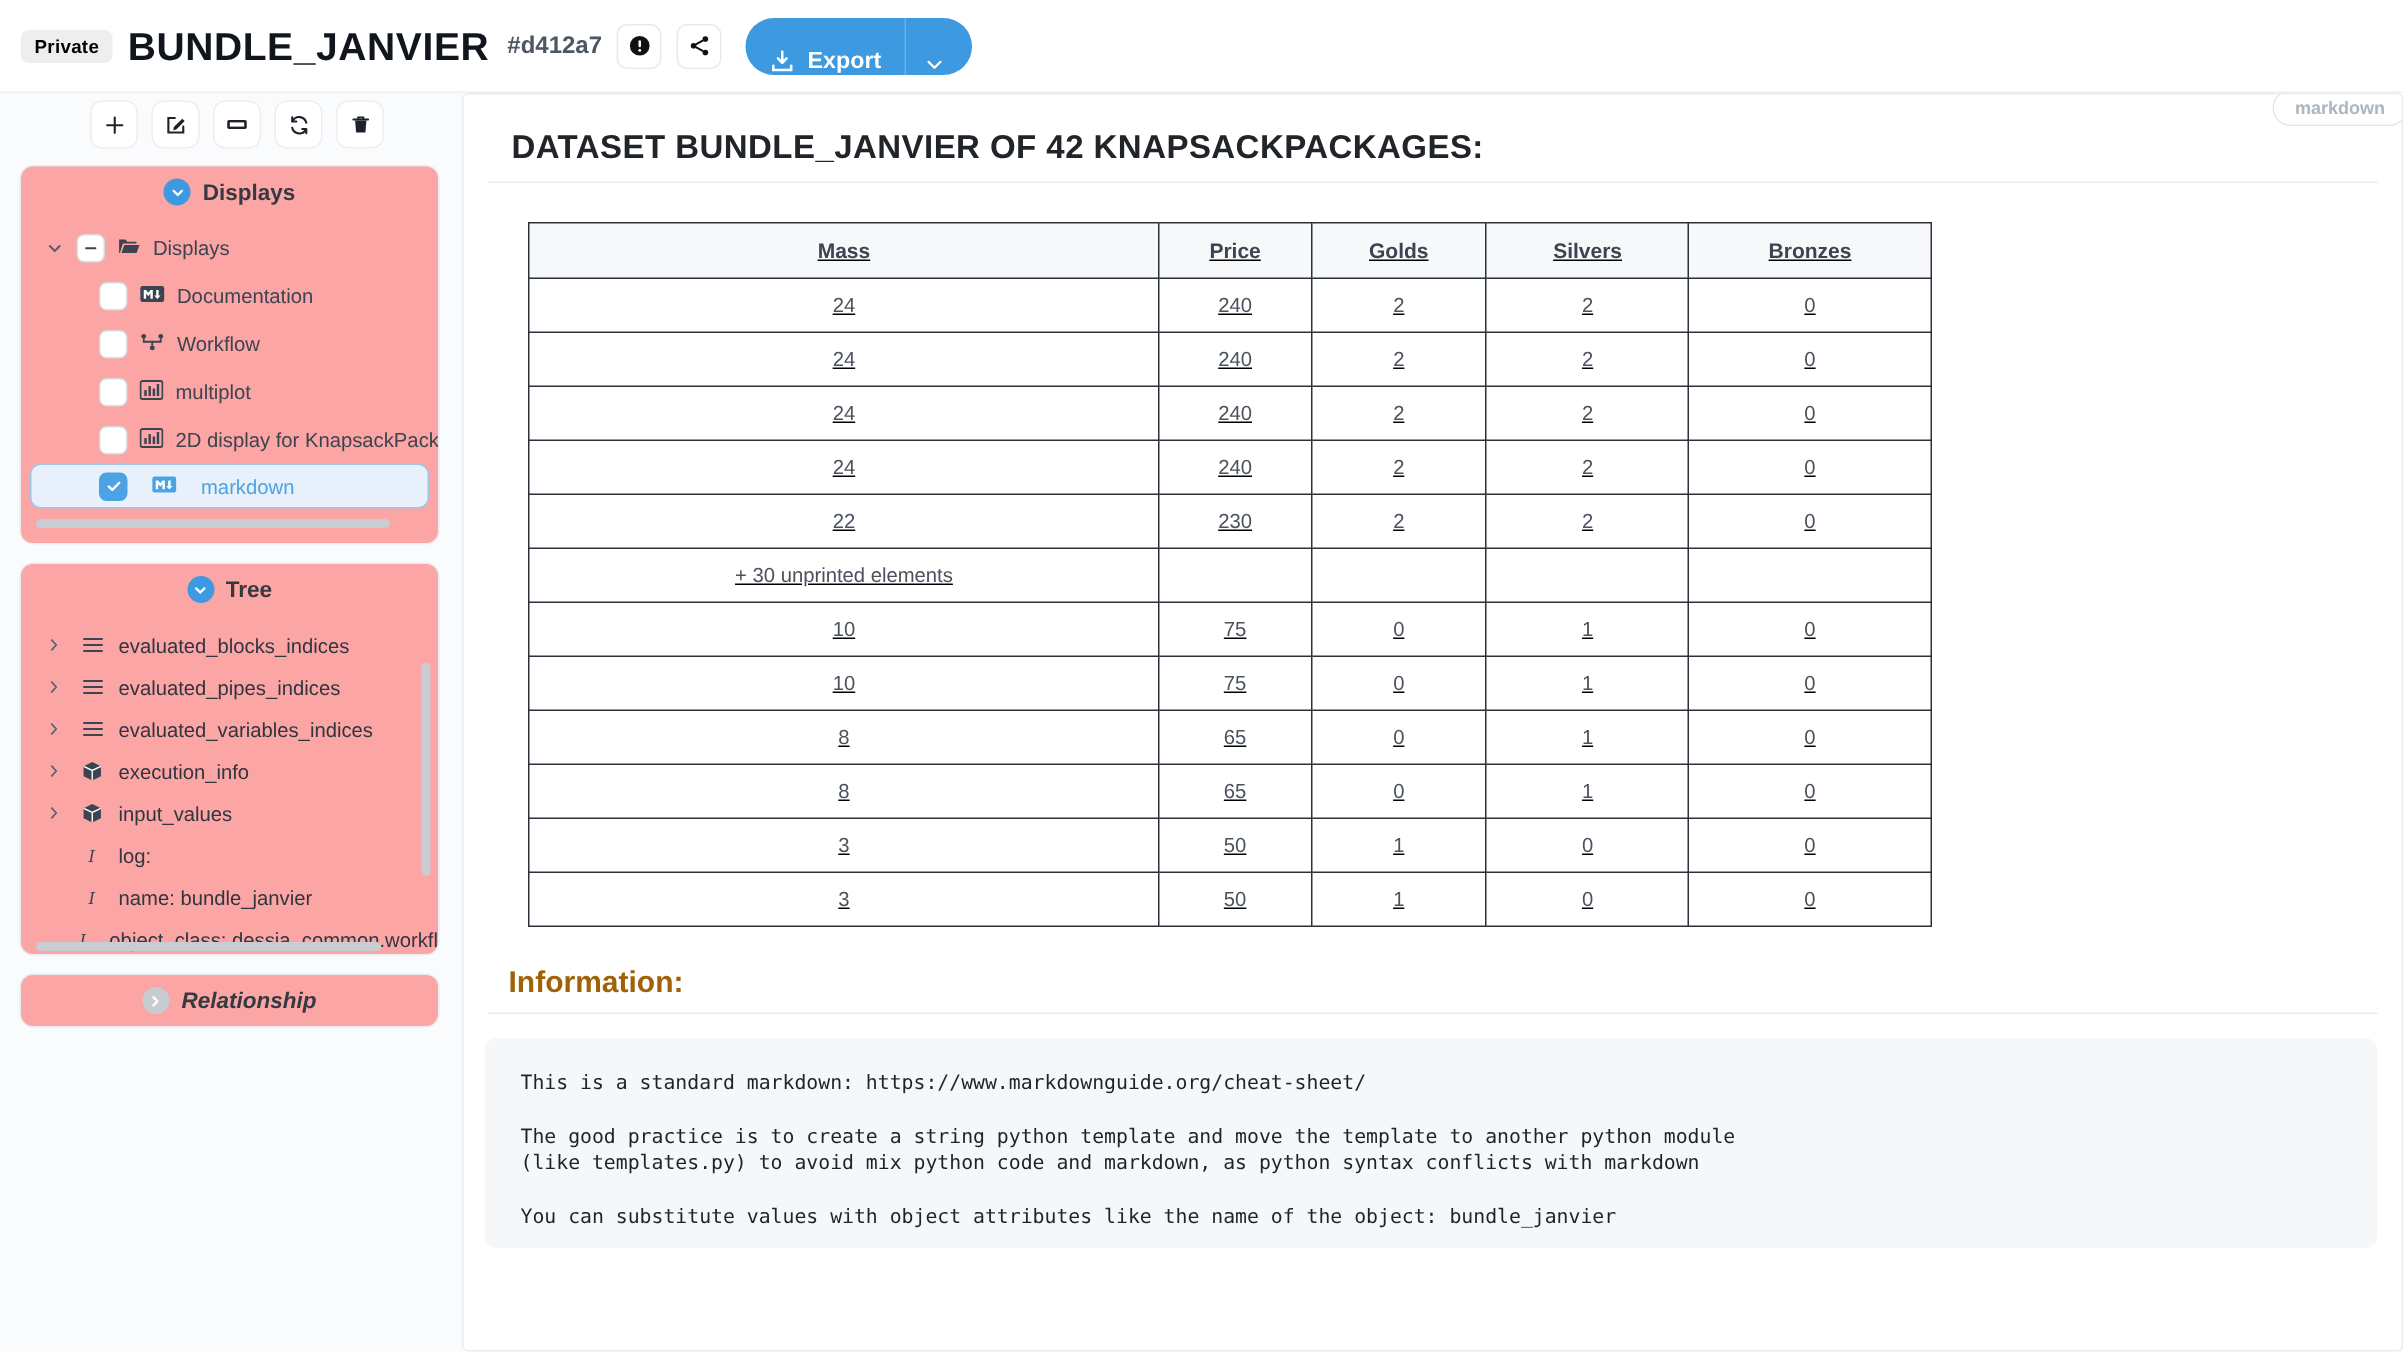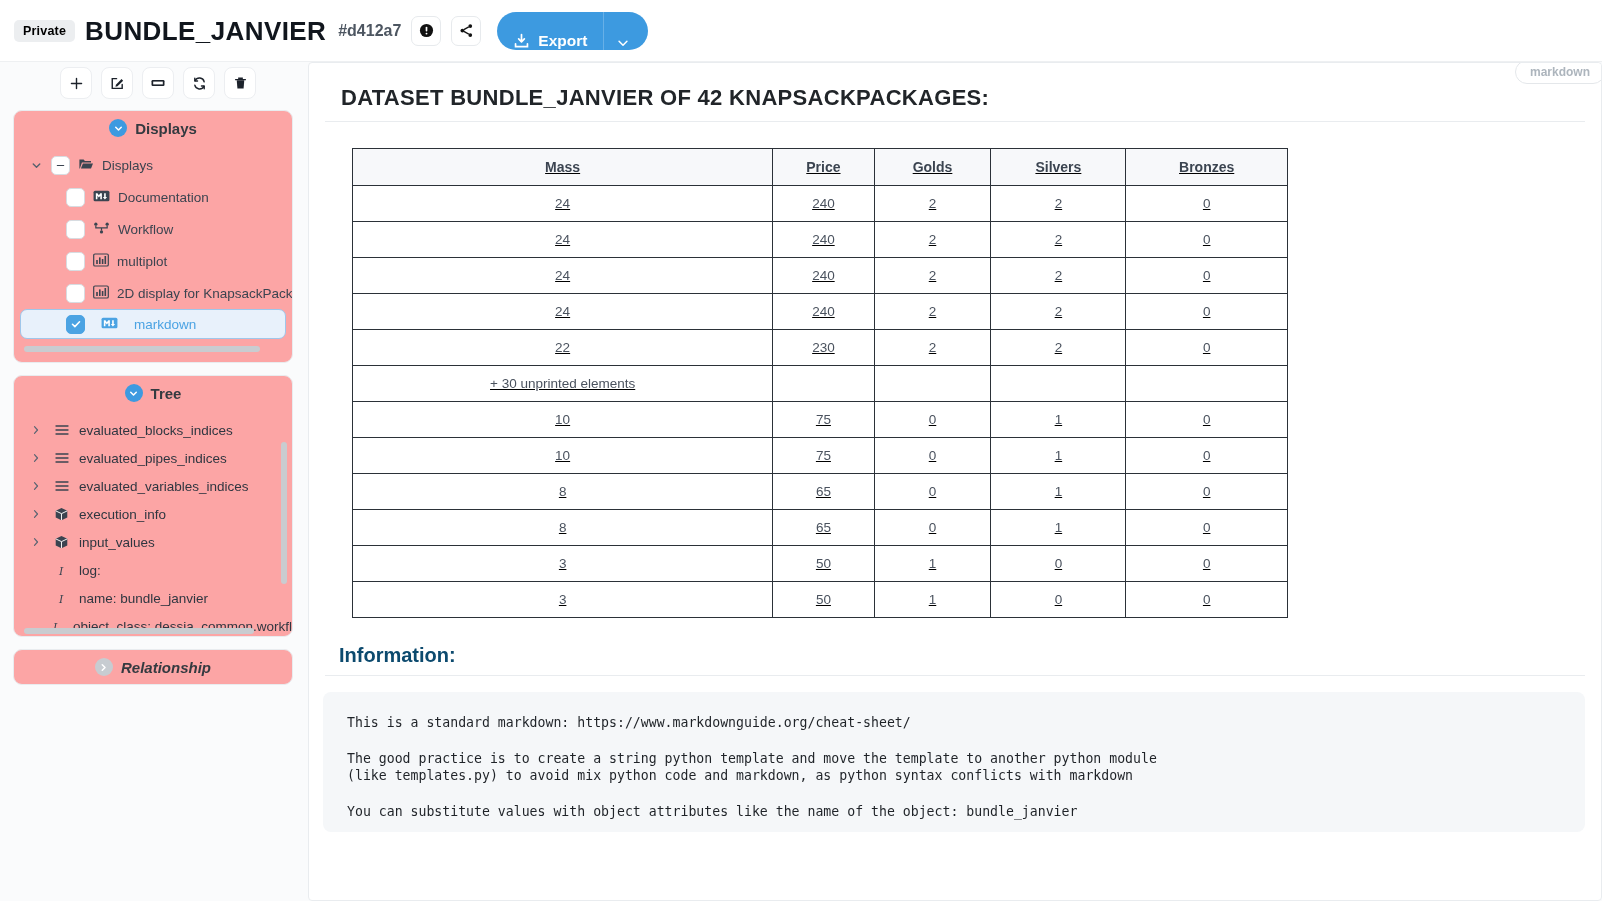--- a/index.html
+++ b/index.html
@@ -153,21 +153,21 @@
     font-size: 14px; font-weight: bold; color: #3b4450;
     height: 37px; text-align: center;
   }
   table.dataset td {
     border: 1.5px solid #2b3138;
     font-size: 13.5px; color: #4a525e; text-align: center; height: 36px;
   }
   table.dataset td.note { color: #4a525e; }
 
   .info-title {
-    font-size: 20px; font-weight: bold; color: #0c4a6e;
+    font-size: 20px; font-weight: bold; color: #a16207;
     padding: 26px 0 8px 14px; margin: 0 16px;
     border-bottom: 1px solid #e9ecef;
   }
   .code-box {
     margin: 16px 16px 0 14px;
     background: #f5f7f9; border-radius: 8px;
     padding: 22px 24px 26px 24px;
     font-family: "DejaVu Sans Mono", monospace;
     font-size: 13.2px; line-height: 1.35; color: #1f2328;
     white-space: pre-wrap;

